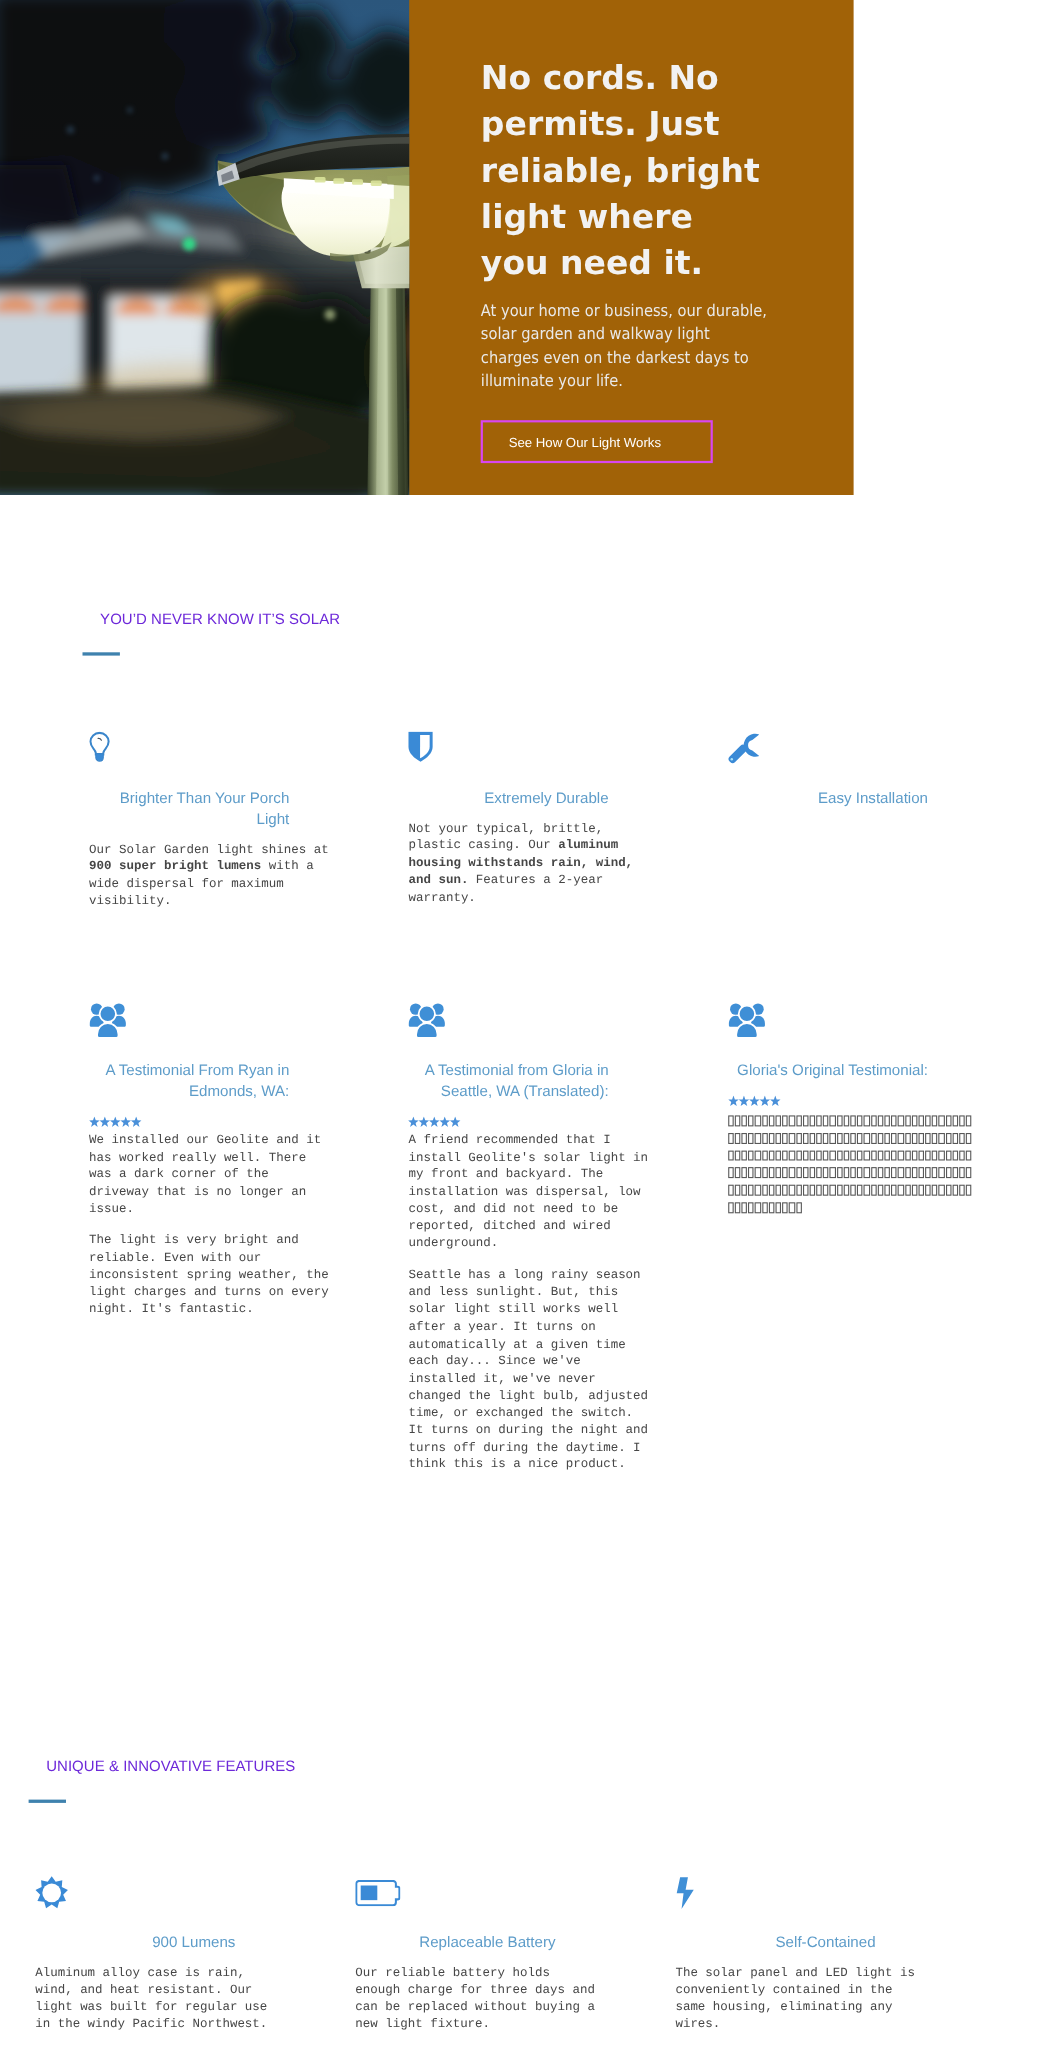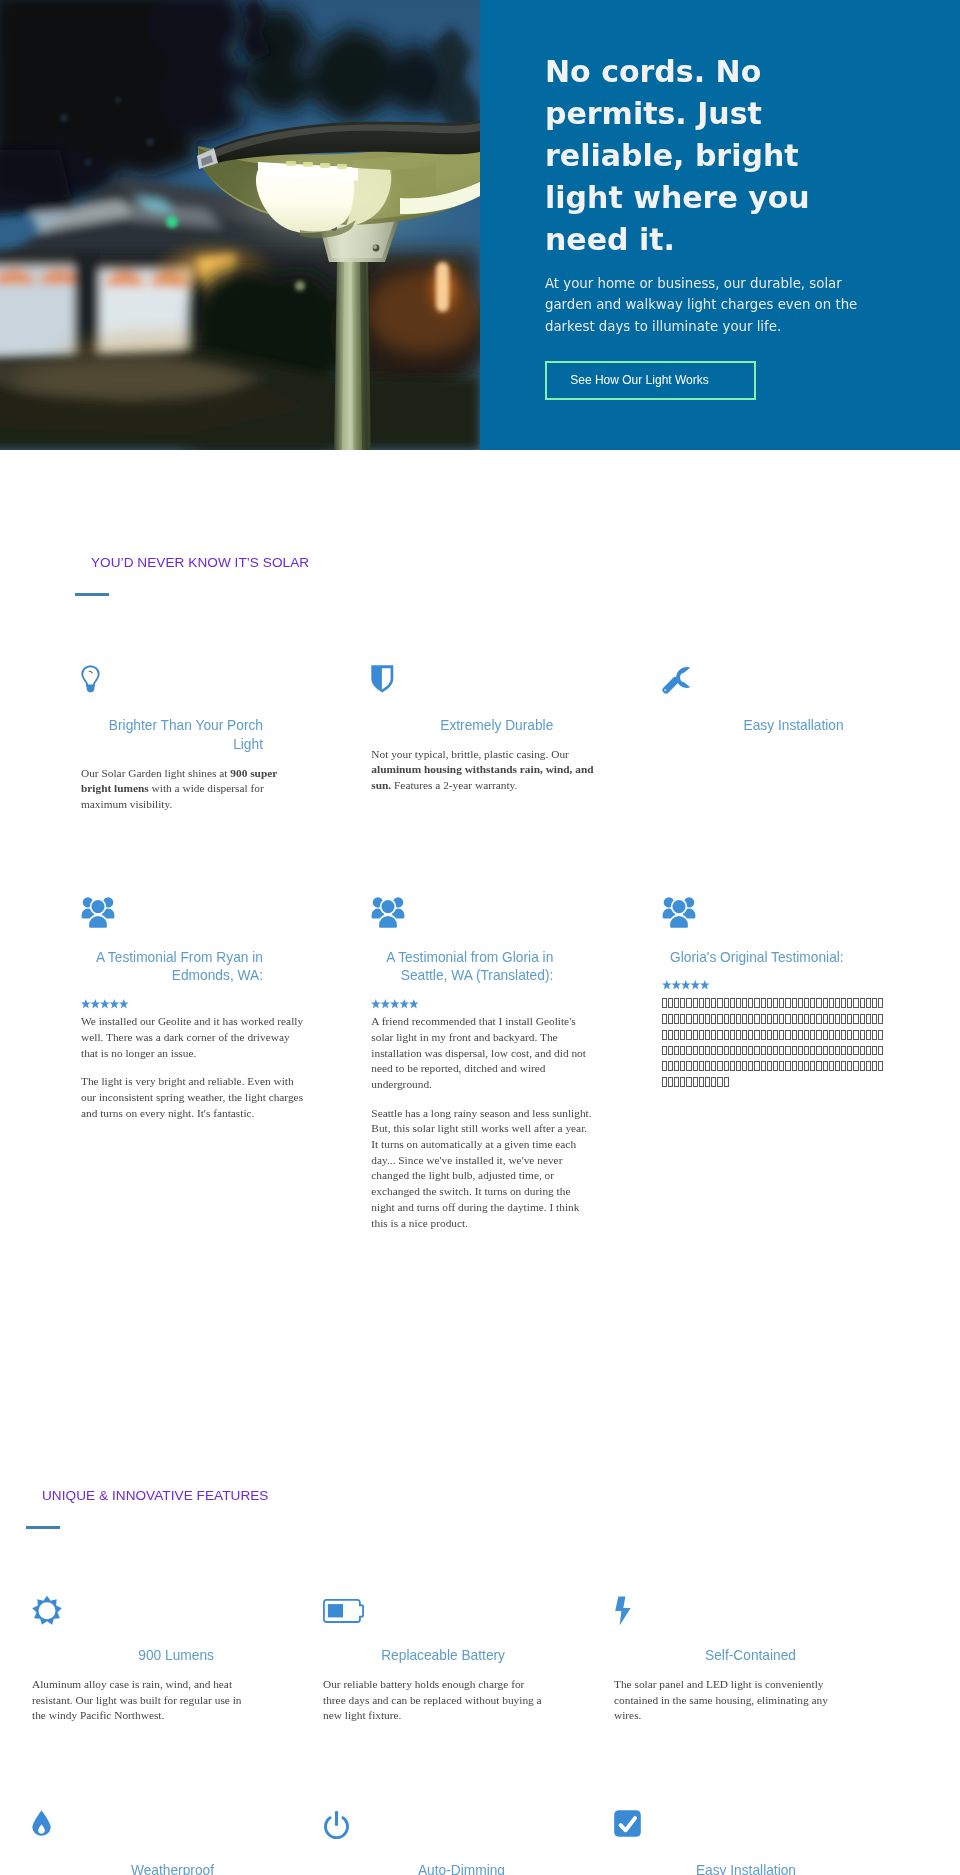--- a/index.html
+++ b/index.html
@@ -6,21 +6,21 @@
   * { box-sizing: border-box; }
   html, body { margin: 0; padding: 0; }
   body { overflow-x: hidden; }
   body {
     width: 960px;
     background: #ffffff;
     font-family: "Liberation Sans", sans-serif;
     -webkit-font-smoothing: antialiased;
   }
   
-  .hero { display: flex; width: 960px; height: 450px; background: #0369a1; }
+  .hero { display: flex; width: 776px; height: 450px; background: #a16207; }
   .hero-photo { width: 480px; height: 450px; position: relative; overflow: hidden; }
   .hero-photo svg { display: block; width: 480px; height: 450px; }
   .hero-copy { width: 480px; padding: 51px 76px 0 65px; }
   .hero-title {
     font-family: "DejaVu Sans", sans-serif;
     font-weight: bold;
     font-size: 30px;
     line-height: 42px;
     color: #f2f2f2;
     margin: 0;
@@ -32,21 +32,21 @@
     line-height: 21.3px;
     color: #e9e9e9;
     margin: 0;
     padding-top: 11px;
   }
   .hero-btn {
     display: block;
     margin-top: 25px;
     width: 211px;
     height: 39px;
-    border: 2px solid #86efac;
+    border: 2px solid #d946ef;
     background: transparent;
     color: #ffffff;
     font-family: "Liberation Sans", sans-serif;
     font-size: 12px;
     letter-spacing: 0px;
     padding: 0 22px 0 0;
     cursor: pointer;
   }
   
   .section { width: 960px; padding: 0 75px; }
@@ -81,21 +81,21 @@
   .row-testimonials .col-icon { height: 54px; }
   .sec-unique { padding-top: 240px; padding-left: 26px; }
   .sec-unique .sec-rule { margin-top: 21px; }
   .row-unique { margin-top: 66px; }
   .row-unique .col-icon { height: 52px; }
   .row-unique2 { margin-top: 86px; }
   .row-unique2 .col-icon { height: 52px; }
   .col-body + .col-body { margin-top: 13px; }
   .col-title + .col-body { margin-top: 11px; }
   .col-body {
-    font-family: Liberation Serif, serif;
+    font-family: Liberation Mono, monospace;
     font-stretch: condensed;
     font-size: 11.35px;
     line-height: 15.7px;
     color: #464646;
     margin: 0;
   }
   .col-body b { font-weight: bold; }
   .stars { line-height: 0; margin-top: 13px; }
   .stars svg { display: block; }
   .stars + .col-body { margin-top: 5px; }

